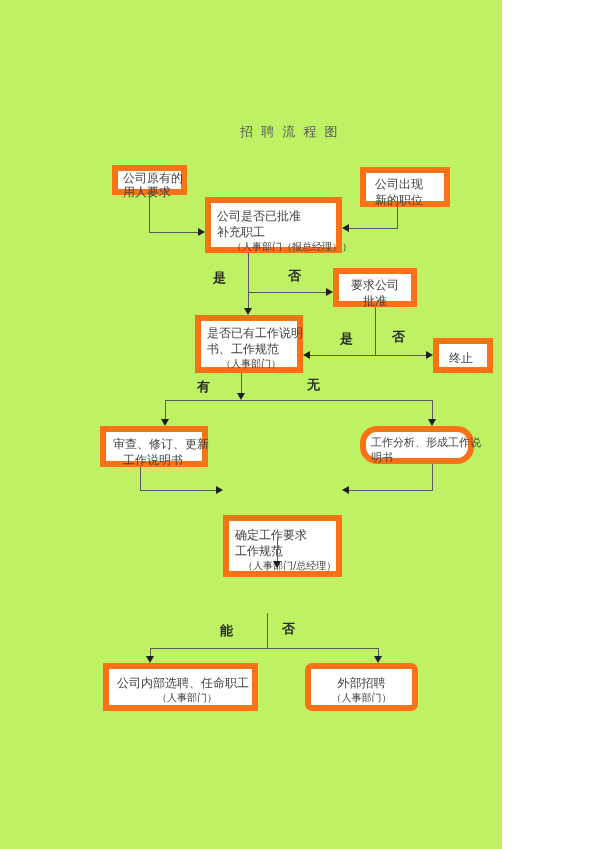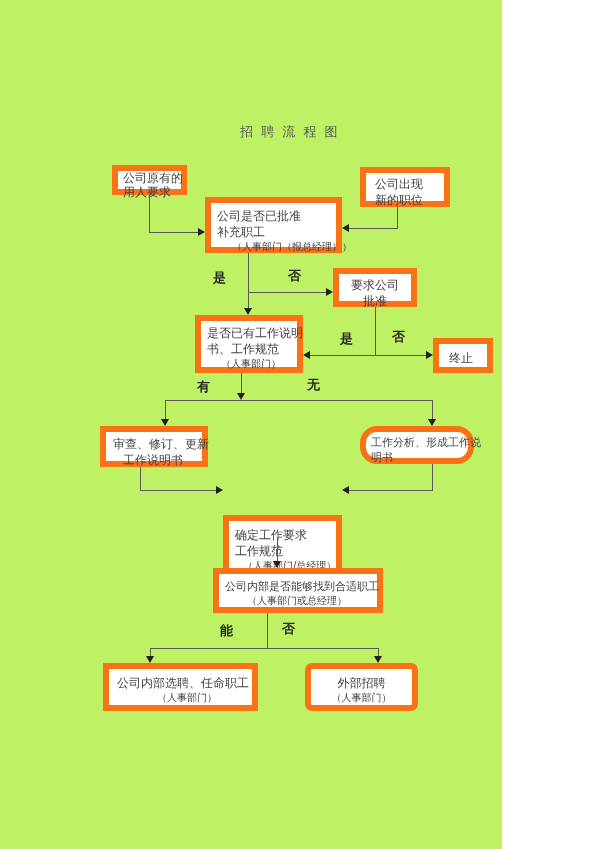--- a/index.html
+++ b/index.html
@@ -78,24 +78,20 @@
     <span class="ln">工作分析、形成工作说</span>
     <span class="ln">明书</span>
   </div>
 
   <div class="box" style="left:223px;top:475px;width:119px;height:62px;padding:6px 0 0 6px;line-height:16px;margin-top:40px;">
     <span class="ln">确定工作要求</span>
     <span class="ln">工作规范</span>
     <span class="ln note" style="padding-left:8px;">（人事部门/总经理）</span>
   </div>
 
-  <div class="box" style="left:213px;top:568px;width:170px;height:45px;padding:5px 0 0 6px;font-size:11px;line-height:15px;">
-    <span class="ln">公司内部是否能够找到合适职工</span>
-    <span class="ln note" style="padding-left:22px;">（人事部门或总经理）</span>
-  </div>
 
   <div class="box" style="left:103px;top:663px;width:155px;height:48px;padding:6px 0 0 8px;line-height:16px;">
     <span class="ln">公司内部选聘、任命职工</span>
     <span class="ln note" style="padding-left:40px;">（人事部门）</span>
   </div>
 
   <div class="box" style="left:305px;top:663px;width:113px;height:48px;padding-top:6px;text-align:center;line-height:16px;border-radius:7px;">
     <span class="ln">外部招聘</span>
     <span class="ln note">（人事部门）</span>
   </div>

